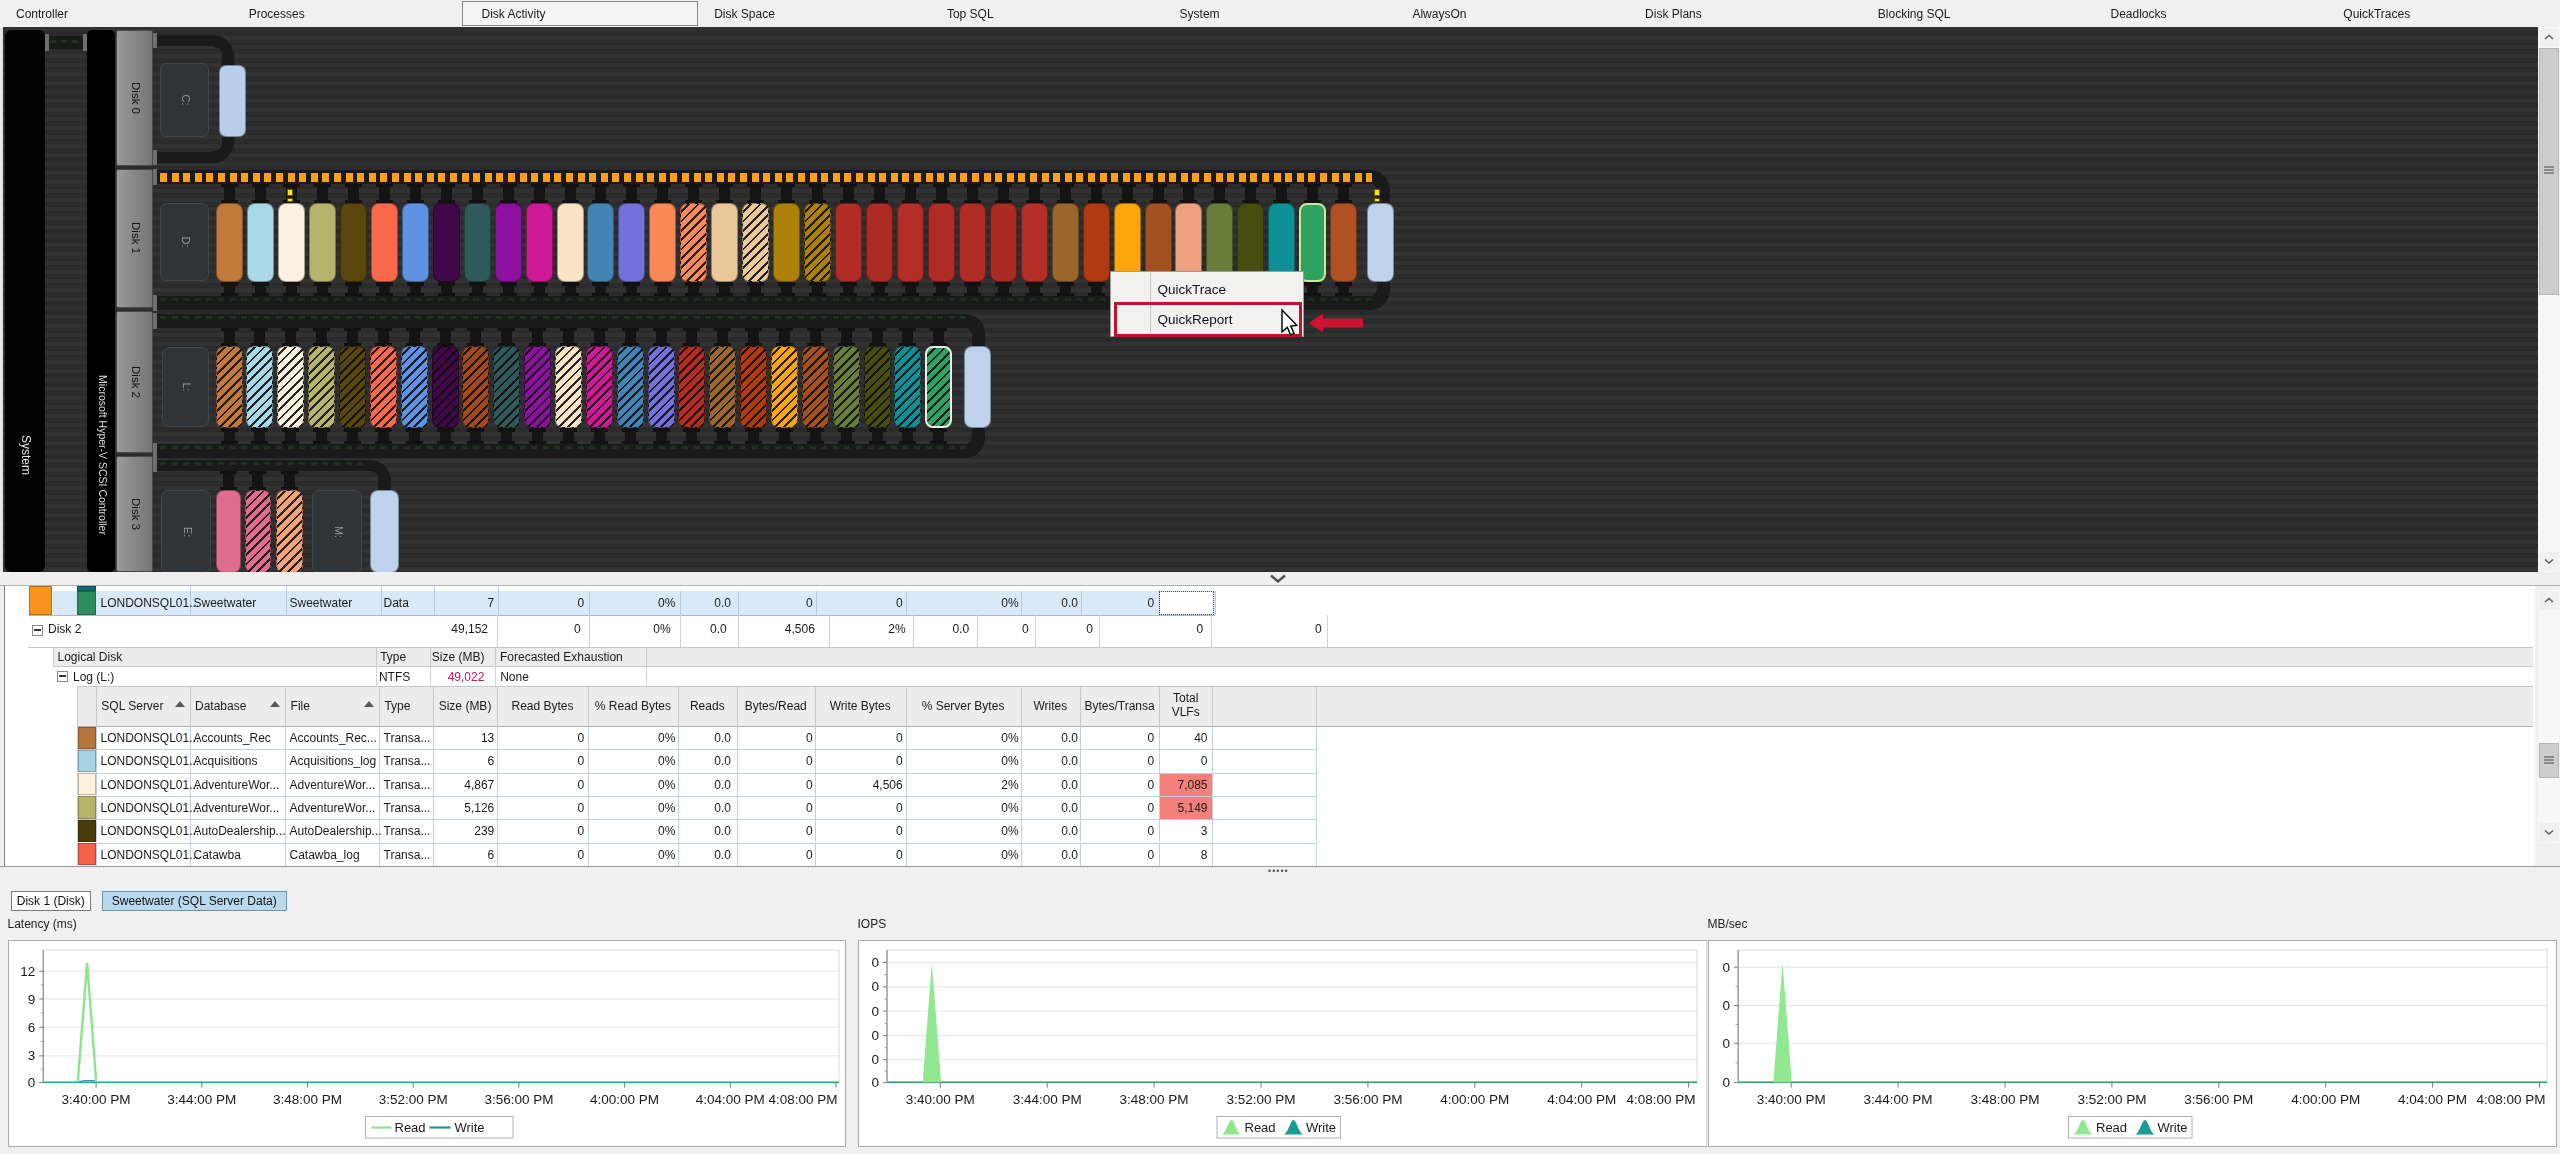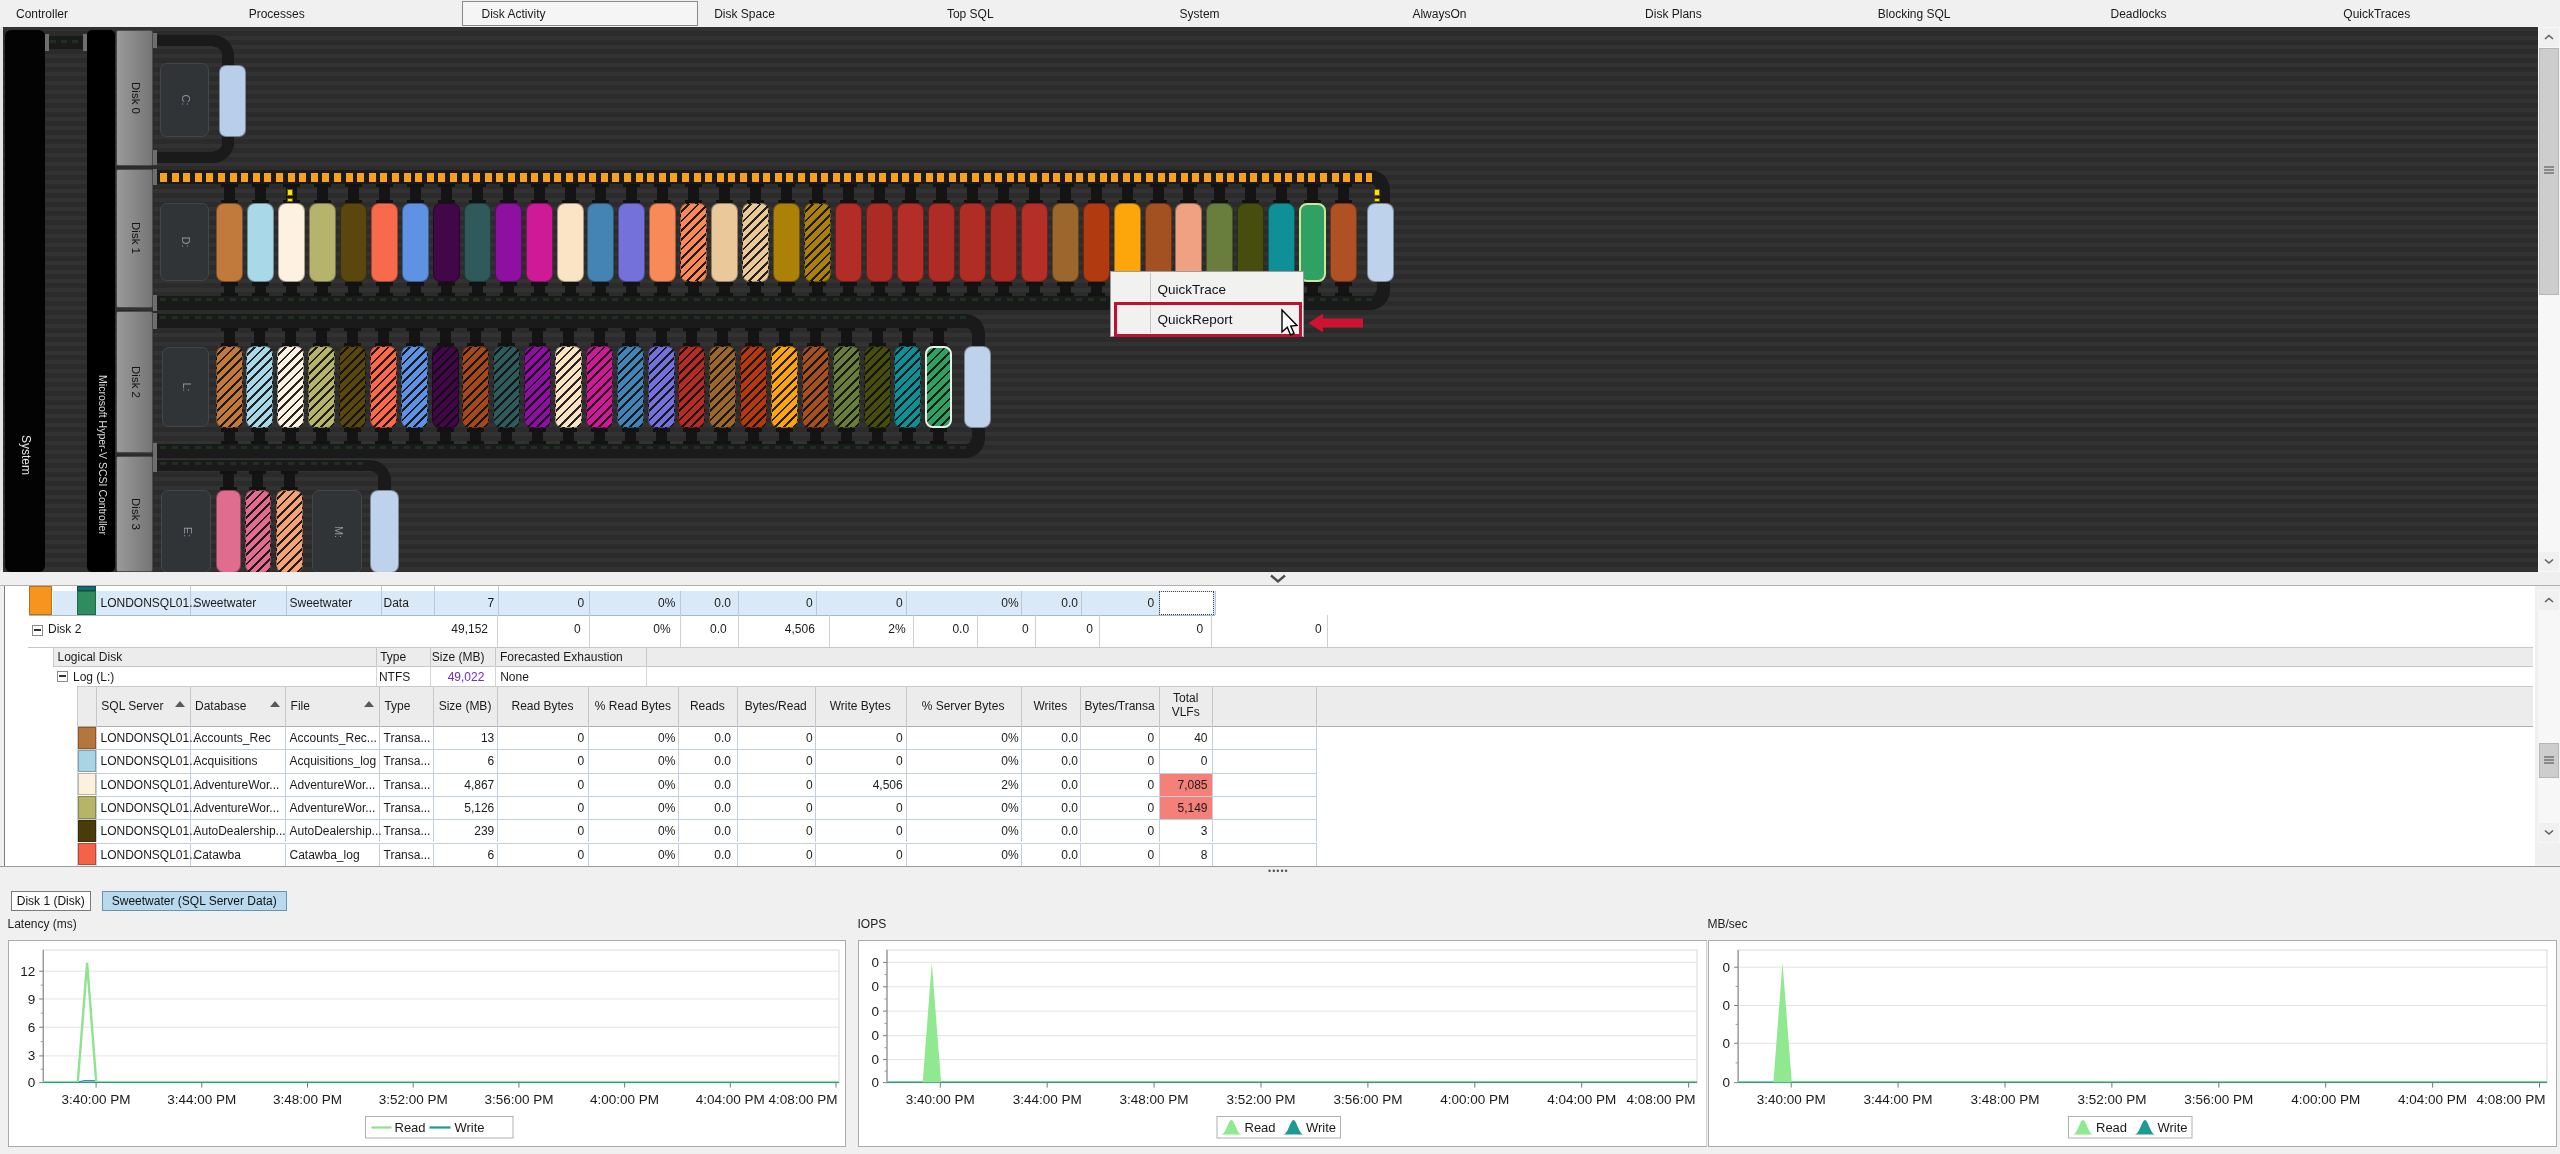--- a/index.html
+++ b/index.html
@@ -657,21 +657,21 @@
 <div class="rtxt" style="left:364.4px;top:650.0px;width:120px;font-size:12px;color:#1a1a1a;">Size (MB)</div>
 <div class="gtxt" style="left:500.0px;top:650.0px;font-size:12px;color:#1a1a1a;">Forecasted Exhaustion</div>
 <div class="vline" style="left:375.5px;top:666.0px;height:20.0px;background:#d5d5d5;"></div>
 <div class="vline" style="left:429.7px;top:666.0px;height:20.0px;background:#d5d5d5;"></div>
 <div class="vline" style="left:494.5px;top:666.0px;height:20.0px;background:#d5d5d5;"></div>
 <div class="vline" style="left:646.0px;top:666.0px;height:20.0px;background:#d5d5d5;"></div>
 <div class="a" style="left:56.5px;top:670.5px;width:11px;height:11px;border:1px solid #8a8a8a;box-sizing:border-box;background:#fff;"></div>
 <div class="a" style="left:58.5px;top:675.2px;width:7px;height:1.5px;background:#333;"></div>
 <div class="gtxt" style="left:73.0px;top:670.0px;font-size:12px;color:#1a1a1a;">Log (L:)</div>
 <div class="gtxt" style="left:378.9px;top:670.0px;font-size:12px;color:#1a1a1a;">NTFS</div>
-<div class="rtxt" style="left:364.4px;top:670.0px;width:120px;font-size:12px;color:#6d28d9;">49,022</div>
+<div class="rtxt" style="left:364.4px;top:670.0px;width:120px;font-size:12px;color:#be185d;">49,022</div>
 <div class="gtxt" style="left:500.2px;top:670.0px;font-size:12px;color:#1a1a1a;">None</div>
 <div class="a" style="left:77.4px;top:686px;width:2455.6px;height:40px;background:#ececec;"></div>
 <div class="vline" style="left:77.4px;top:686.0px;height:40.0px;background:#c8c8c8;"></div>
 <div class="vline" style="left:96.2px;top:686.0px;height:40.0px;background:#c8c8c8;"></div>
 <div class="vline" style="left:190.3px;top:686.0px;height:40.0px;background:#c8c8c8;"></div>
 <div class="vline" style="left:285.0px;top:686.0px;height:40.0px;background:#c8c8c8;"></div>
 <div class="vline" style="left:378.8px;top:686.0px;height:40.0px;background:#c8c8c8;"></div>
 <div class="vline" style="left:432.9px;top:686.0px;height:40.0px;background:#c8c8c8;"></div>
 <div class="vline" style="left:497.2px;top:686.0px;height:40.0px;background:#c8c8c8;"></div>
 <div class="vline" style="left:587.9px;top:686.0px;height:40.0px;background:#c8c8c8;"></div>

